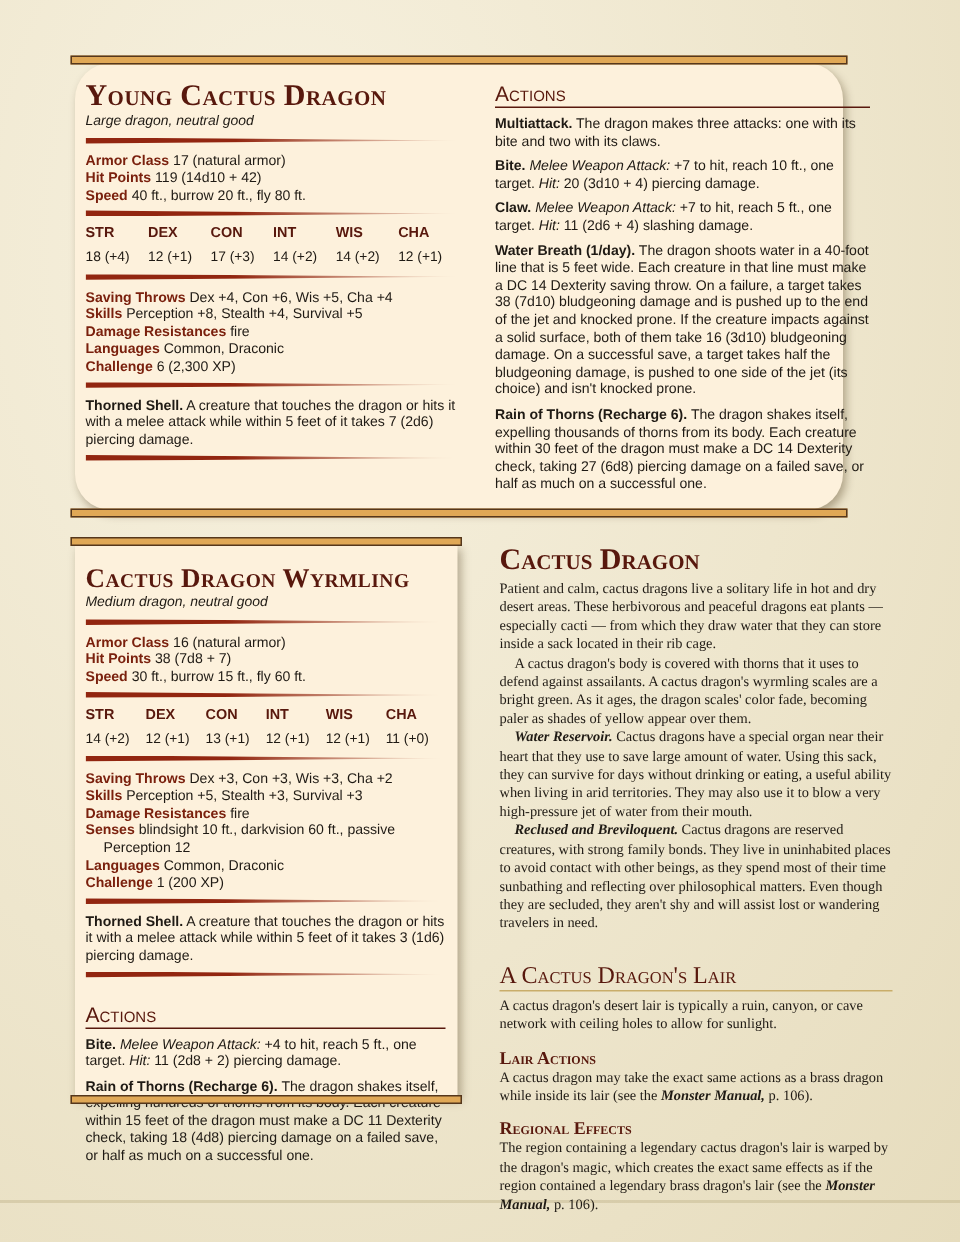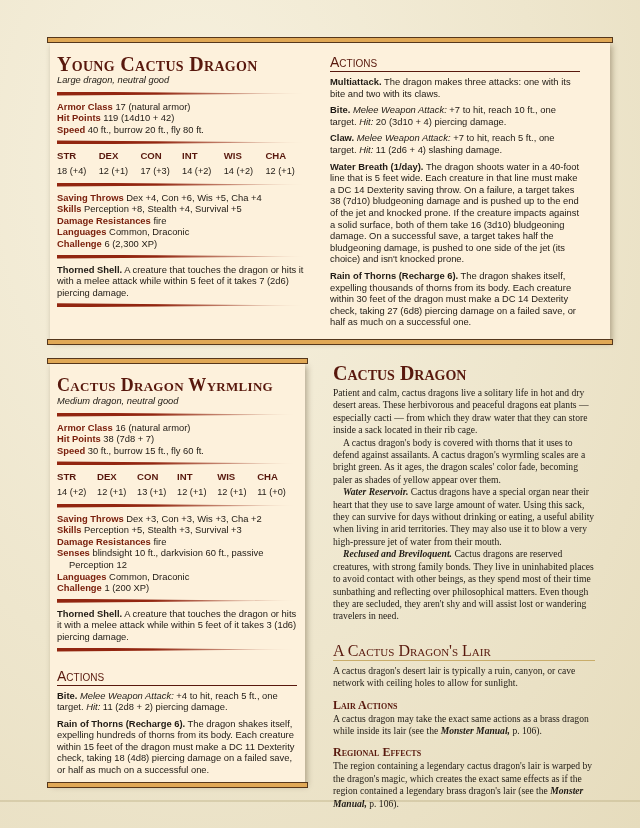--- a/index.html
+++ b/index.html
@@ -20,22 +20,22 @@
     background:#fdf1dc;
     box-shadow: 2px 3px 6px rgba(60,40,10,0.35);
     font-size:9.4px; line-height:11.6px;
   }
   .statblock .bar {
     position:absolute; left:-3px; right:-3px; height:4px;
     background:#e0a856; border:1px solid #55371c;
   }
   .statblock .bar.top { top:-5px; }
   .statblock .bar.bottom { bottom:-5px; }
-  .sb-young { left:50px; top:42px; width:560px; height:298px; }
-  .sb-wyrm  { left:50px; top:363px; width:255px; height:420px;text-decoration:underline; }
+  .sb-young { left:50px; top:42px; width:512px; height:298px;border-radius:24px; }
+  .sb-wyrm  { left:50px; top:363px; width:255px; height:368px;text-decoration:underline; }
 
   .col { position:absolute; top:12px; }
   .sb-young .col.left { left:7px; width:250px; }
   .sb-young .col.right { left:280px; width:250px; }
   .sb-wyrm .col.left { left:7px; width:240px; }
 
   .sb-title {
     font-family:"Liberation Serif", serif; font-variant:small-caps;
     font-weight:bold; font-size:20px; line-height:20px; color:#58180d;
     letter-spacing:0.3px; margin:0;

